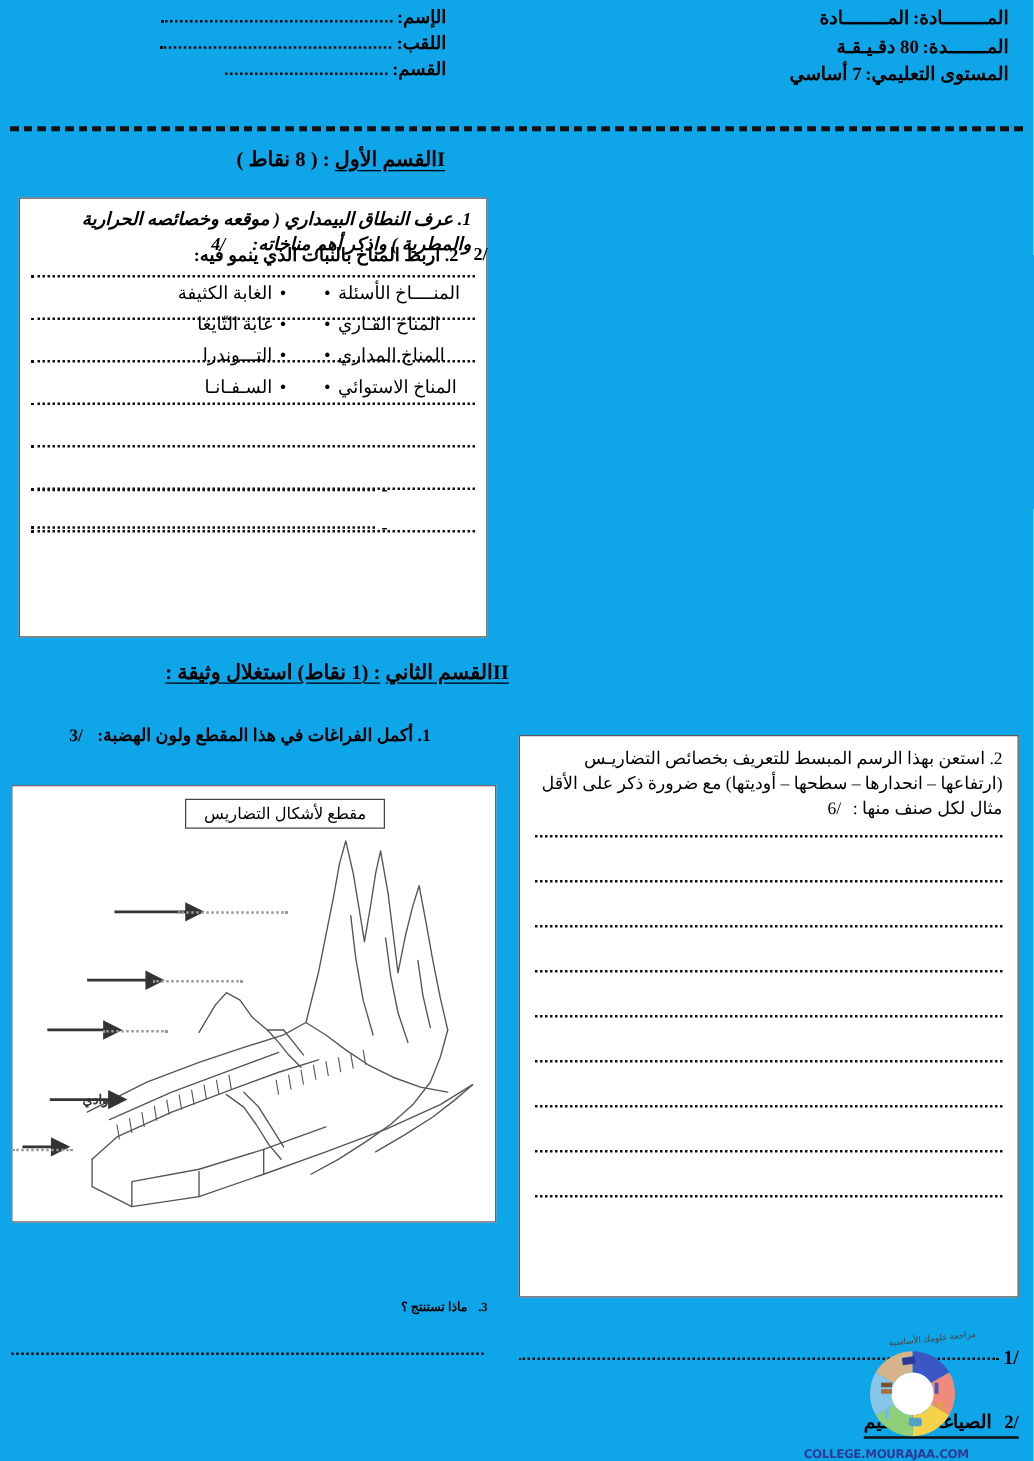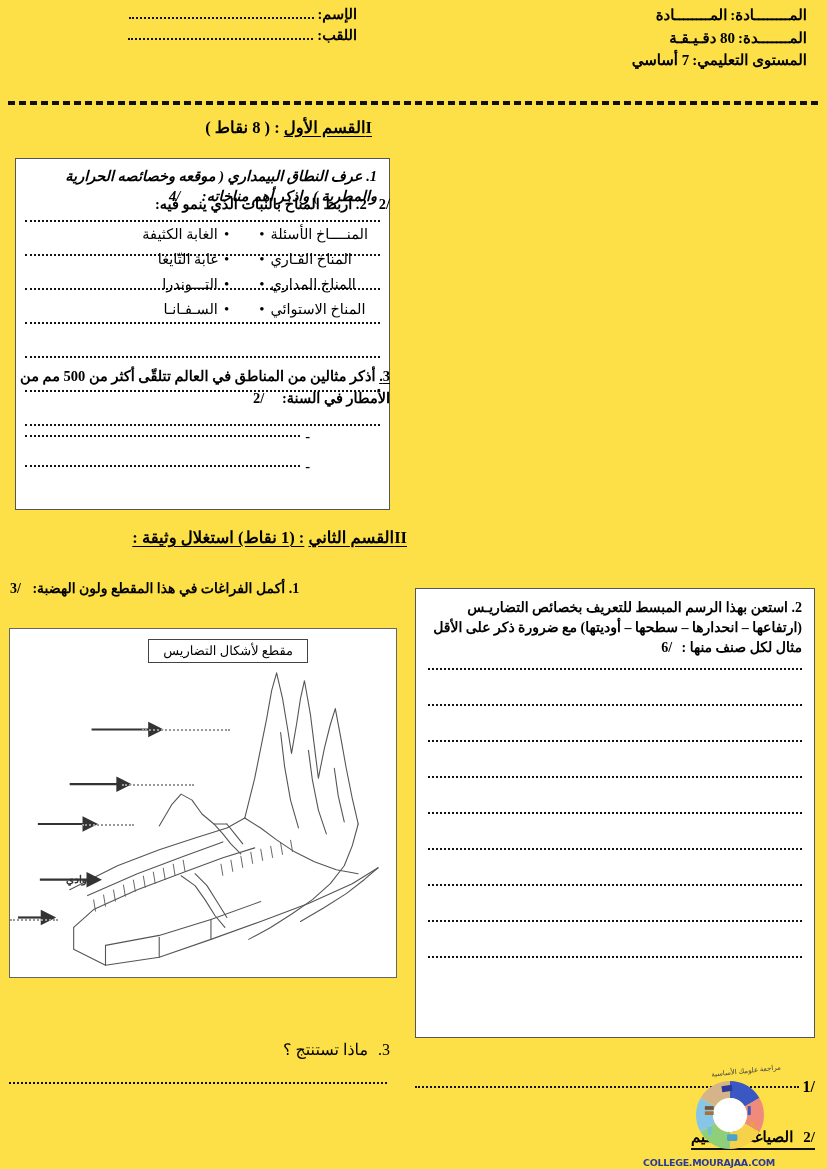--- a/index.html
+++ b/index.html
@@ -10,21 +10,21 @@
   }
   body {
     font-family: "Liberation Serif", "DejaVu Serif", serif;
     color: #000000;
   }
   #page {
     position: relative;
     width: 827px;
     height: 1169px;
     margin: 0 auto;
-    background: #fde047;
+    background: #0ea5e9;
     overflow: hidden;
   }
 
   
   .abs { position: absolute; }
   .rtl { direction: rtl; text-align: right; }
 
   
   .dots {
     border-bottom: 2px dotted #111;
@@ -90,21 +90,21 @@
   .sec-head {
     font-size: 16.5px;
     font-weight: bold;
     white-space: nowrap;
   }
   .sec-head .sec-name {
     text-decoration: underline;
     text-underline-offset: 3px;
   }
 
-  #sec1-head { top: 118px; right: 455px; }
+  #sec1-head { top: 118px; right: 471px; }
   #sec2-head { top: 528px; right: 420px; }
   #sec2-head .sec-rest { text-decoration: underline; text-underline-offset: 3px;}
 
   
   #sec1-box {
     top: 158px; right: 437px;
     width: 375px; height: 352px;
     border: 1.5px solid #555;
     background: #fff;
     box-sizing: border-box;
@@ -190,21 +190,21 @@
     width: 380px;
     font-size: 12.5px;
     font-weight: bold;
     direction: rtl; text-align: right;
   }
   #sec2-q1 {
     top: 580px; right: 437px;
     width: 380px;
     font-size: 14px;
     font-weight: bold;
-    direction: rtl; text-align: left;
+    direction: rtl; text-align: center;
   }
 
   
   #doc-box {
     top: 628px; right: 430px;
     width: 388px; height: 350px;
     border: 1.5px solid #666;
     background: #fff;
     box-sizing: border-box;
     overflow: hidden;
@@ -237,35 +237,35 @@
   #left-box {
     top: 588px; right: 12px;
     width: 400px; height: 450px;
     border: 1.5px solid #555;
     background: #fff;
     box-sizing: border-box;
   }
   #left-q2 {
     font-size: 14px;
     line-height: 20px;
-    font-weight: bold;
+    font-weight: normal;
     padding: 9px 12px 0 12px;
     direction: rtl; text-align: right;
   }
   #left-lines {
     margin-top: 10px;
     padding: 0 12px;
   }
   #left-lines .dotrow { height: 36px; }
 
   
   #sec2-q3 {
     top: 1040px; right: 437px;
     width: 380px;
-    font-size: 16px; font-weight: normal;
+    font-size: 10px; font-weight: bold;
     direction: rtl; text-align: right;
   }
   #sec2-q3-line {
     top: 1082px; right: 440px;
     width: 378px;
   }
 
   
   #foot-line1 {
     top: 1078px; right: 12px;
@@ -314,20 +314,24 @@
 
   <div class="abs rtl" id="header-left">
     <div class="hrow">
       <span class="hlabel">الإسم:</span>
       <span class="dots" style="flex:1;max-width:185px"></span>
     </div>
     <div class="hrow">
       <span class="hlabel">اللقب:</span>
       <span class="dots" style="flex:1;max-width:185px"></span>
     </div>
+    <div class="hrow">
+      <span class="hlabel">القسم:</span>
+      <span class="dots" style="flex:1;max-width:130px"></span>
+    </div>
   </div>
 
   <div class="abs rtl" id="header-right">
     <div class="hrow">
       <span class="fill">المــــــــادة:</span>
       <span class="fill">المــــــــادة</span>
     </div>
     <div class="hrow">
       <span class="fill">المـــــــدة:</span>
       <span class="fill">80 دقـيـقـة</span>
@@ -419,25 +423,20 @@
         </div>
         <div class="mrow">
           <span class="bullet">•</span>
           <span class="stretch">السـفـانـا</span>
         </div>
       </div>
     </div>
   </div>
 
   <div class="abs" id="q3-block">
-    <div id="q3-head">
-      <span class="q-num">3.</span>
-      <span>أذكر مثالين من المناطق في العالم تتلقّى أكثر من 500 مم من الأمطار في السنة:</span>
-      <span class="mark" style="margin-right:14px">/2</span>
-    </div>
     <div id="q3-lines">
       <div class="ans">
         <span class="dash">-</span>
         <span class="dots"></span>
       </div>
       <div class="ans">
         <span class="dash">-</span>
         <span class="dots"></span>
       </div>
     </div>

